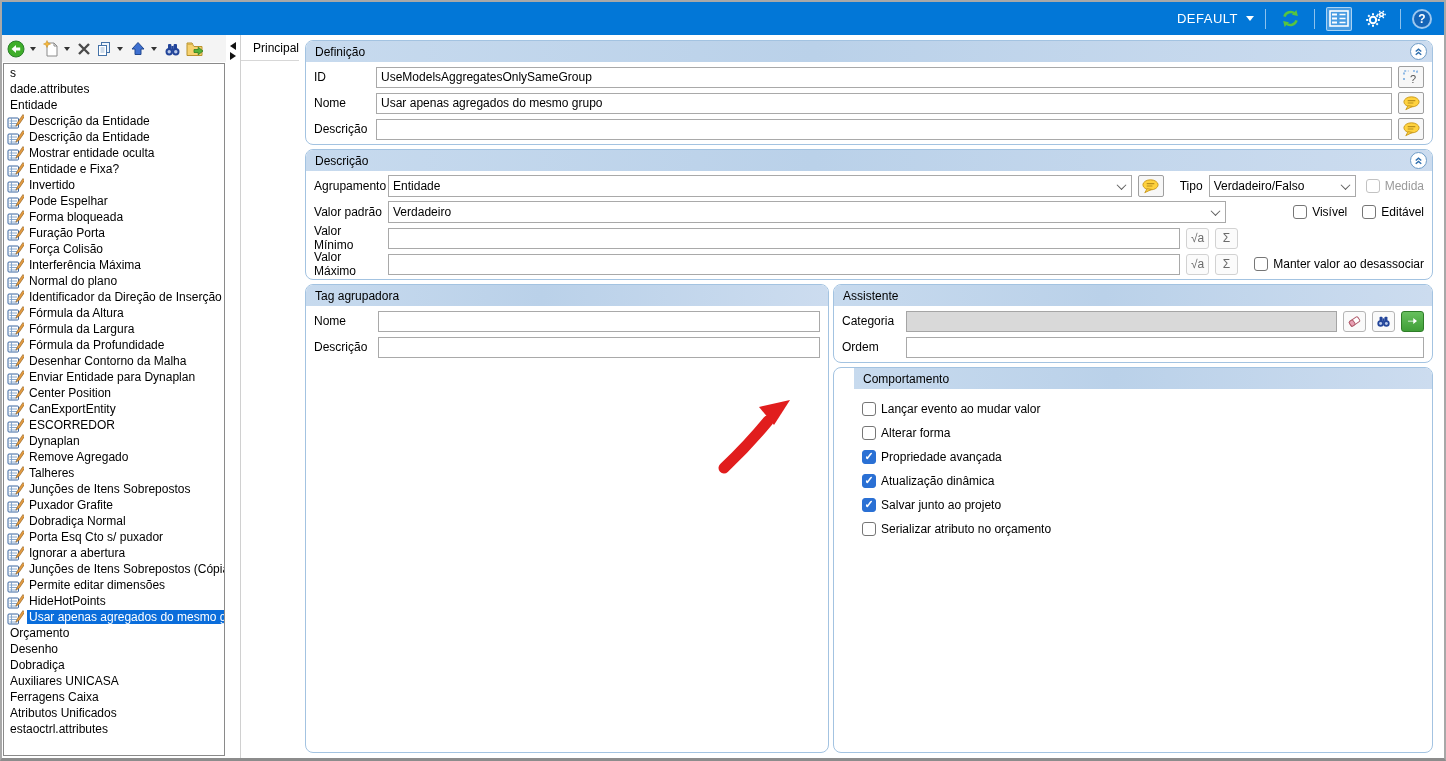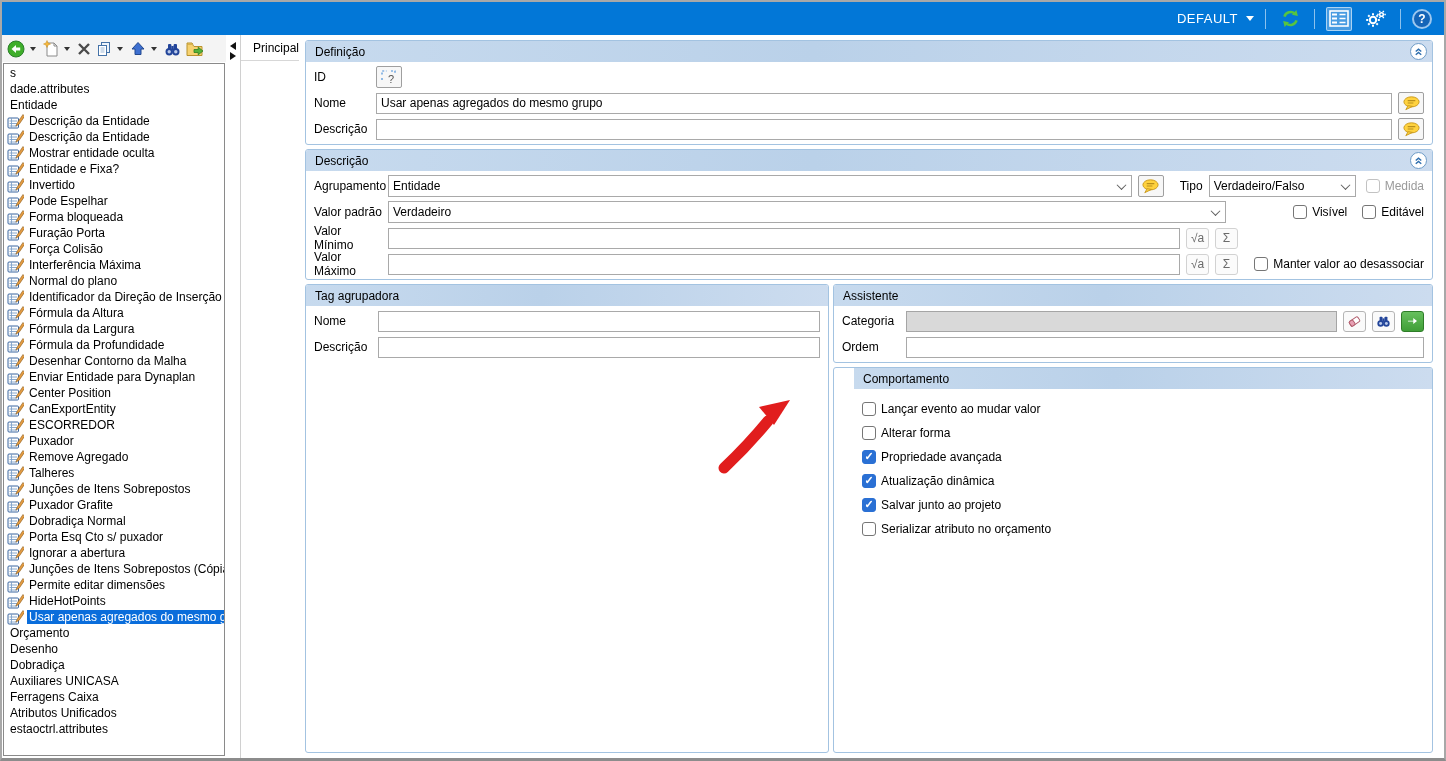--- a/index.html
+++ b/index.html
@@ -36,21 +36,21 @@
   .splitter { position:absolute; left:224px; top:33px; width:14px; bottom:0; background:#fff; }
   .tri-l { position:absolute; top:7px; left:4px; width:0; height:0;
     border-top:4.5px solid transparent; border-bottom:4.5px solid transparent; border-right:6px solid #111; }
   .tri-r { position:absolute; top:17px; left:4px; width:0; height:0;
     border-top:4.5px solid transparent; border-bottom:4.5px solid transparent; border-left:6px solid #111; }
   
   .main { position:absolute; left:238px; top:33px; right:0; bottom:0; border-left:1px solid #d0d0d0;
     display:flex; flex-direction:row; background:#fff; }
   .tab-header { height:26px; line-height:26px; padding-left:12px; font-size:12px; border-bottom:1px solid #d7d7d7; }
   .content { flex:1; padding:5px 11px 5px 6px; display:flex; flex-direction:column; overflow:hidden; }
-  .group { border:1px solid #a3c3e1; border-radius:3px; margin-bottom:4px; background:#fff; overflow:hidden; }
+  .group { border:1px solid #a3c3e1; border-radius:8px; margin-bottom:4px; background:#fff; overflow:hidden; }
   .group-header { height:21px; display:flex; align-items:center; padding:0 5px 0 9px; font-size:12px;
     background:linear-gradient(90deg,#c7daee 0%,#bad1e9 45%,#ccdcef 100%); }
   .group-header .title { flex:1; }
   .collapse-btn { width:17px; height:17px; border-radius:50%; background:#fff; border:1px solid #6d9bc6;
     display:flex; align-items:center; justify-content:center; cursor:pointer; }
   .frow { display:flex; align-items:center; margin:4px 8px; gap:6px; height:22px; font-size:12px; }
   .frow > label { flex-shrink:0; }
   .lbl56 { width:56px; } .lbl68 { width:68px; } .lbl58 { width:58px; }
   input.txt { height:21px; border:1px solid #a9a9a9; font-size:12px; padding:0 4px; flex:1;
     font-family:"Liberation Sans",sans-serif; min-width:0; }
@@ -385,21 +385,21 @@
   </svg>
           <span class="lbl">ESCORREDOR</span>
         </div>
         <div class="tree-item">
           <svg class="t-icon" viewBox="0 0 17 15">
     <rect x="1" y="4" width="10.5" height="10" rx="1" fill="#fdfdfd" stroke="#3b66a0"></rect>
     <path d="M2.5 7 h7.5 M2.5 9.5 h7.5 M2.5 12 h7.5" stroke="#7ea0c8" stroke-width="0.9"></path>
     <path d="M4.5 4 v10" stroke="#7ea0c8" stroke-width="0.9"></path>
     <path d="M16 0.5 L10.5 8.5 l-1.7 3.6 3.4-1.9 5.3-7.7 Z" fill="#e49c43" stroke="#8a5a1a" stroke-width="0.6"></path>
   </svg>
-          <span class="lbl">Puxador</span>
+          <span class="lbl">Dynaplan</span>
         </div>
         <div class="tree-item">
           <svg class="t-icon" viewBox="0 0 17 15">
     <rect x="1" y="4" width="10.5" height="10" rx="1" fill="#fdfdfd" stroke="#3b66a0"></rect>
     <path d="M2.5 7 h7.5 M2.5 9.5 h7.5 M2.5 12 h7.5" stroke="#7ea0c8" stroke-width="0.9"></path>
     <path d="M4.5 4 v10" stroke="#7ea0c8" stroke-width="0.9"></path>
     <path d="M16 0.5 L10.5 8.5 l-1.7 3.6 3.4-1.9 5.3-7.7 Z" fill="#e49c43" stroke="#8a5a1a" stroke-width="0.6"></path>
   </svg>
           <span class="lbl">Remove Agregado</span>
         </div>
@@ -531,20 +531,21 @@
           <span class="title">Definição</span>
           <span class="collapse-btn">
             <svg width="11" height="11" viewBox="0 0 12 12" fill="none" stroke="#2f6fae" stroke-width="1.6">
               <path d="M3 6 L6 3.5 L9 6"></path>
                 <path d="M3 9.5 L6 7 L9 9.5"></path>
             </svg>
           </span>
         </div>
         <div class="frow">
           <label class="lbl56">ID</label>
+          <input class="txt" type="text" value="UseModelsAggregatesOnlySameGroup" style="">
           <span class="sq-btn">
             <svg width="18" height="16" viewBox="0 0 18 16">
               <path d="M2 5.5 V2 h4.5 M11 2 H15 v3.5 M2 9 v3.5" stroke="#4a90d9" stroke-width="1.2" fill="none" stroke-dasharray="2 1.7"></path>
               <text x="8" y="13.5" font-size="11" fill="#555">?</text>
             </svg>
           </span>
         </div>
         <div class="frow">
           <label class="lbl56">Nome</label>
           <input class="txt" type="text" value="Usar apenas agregados do mesmo grupo" style="">

